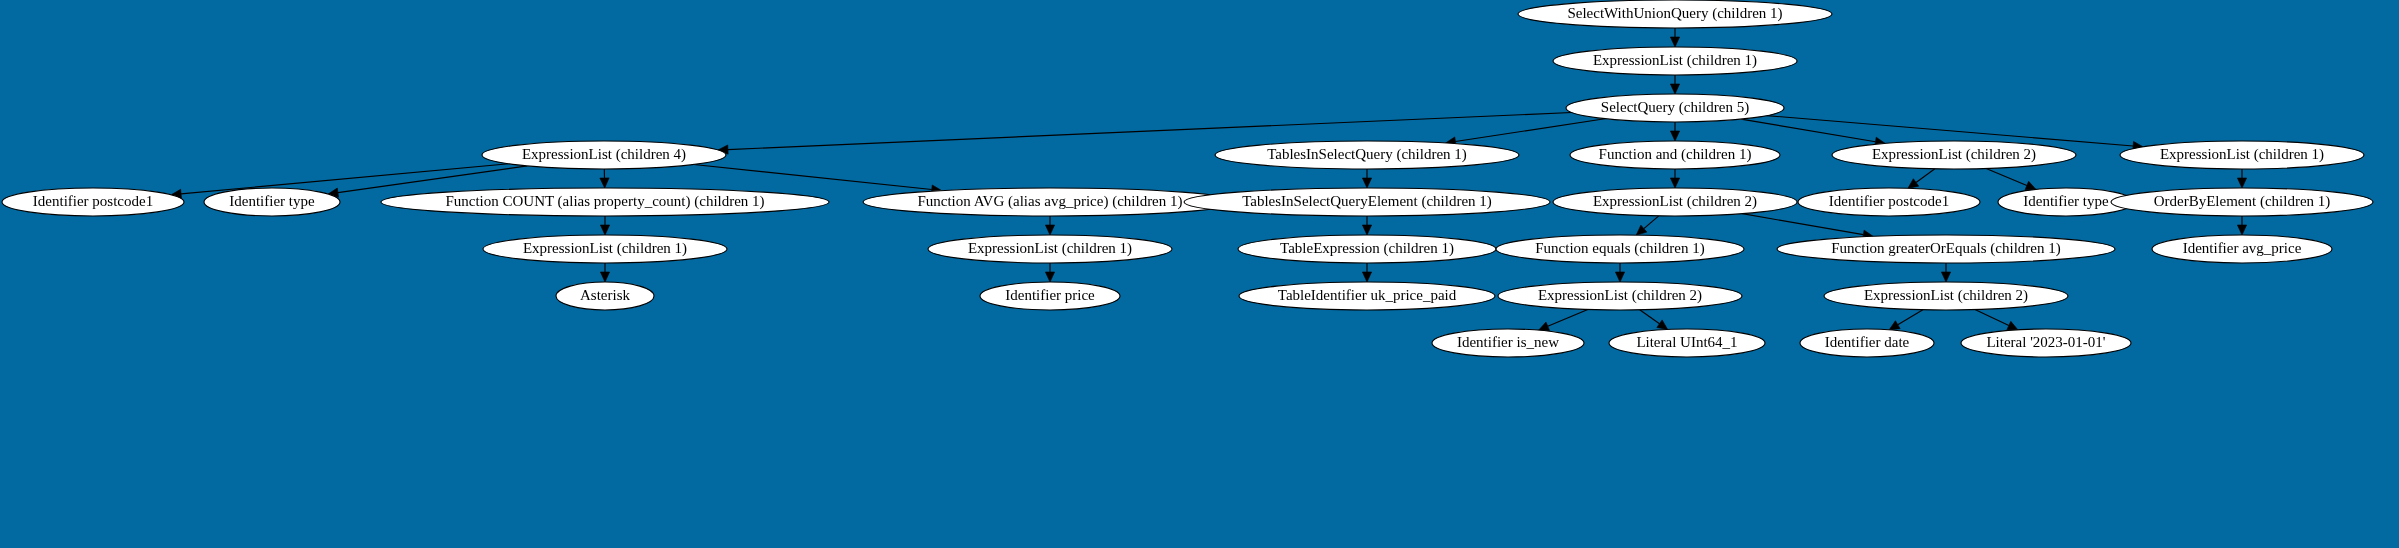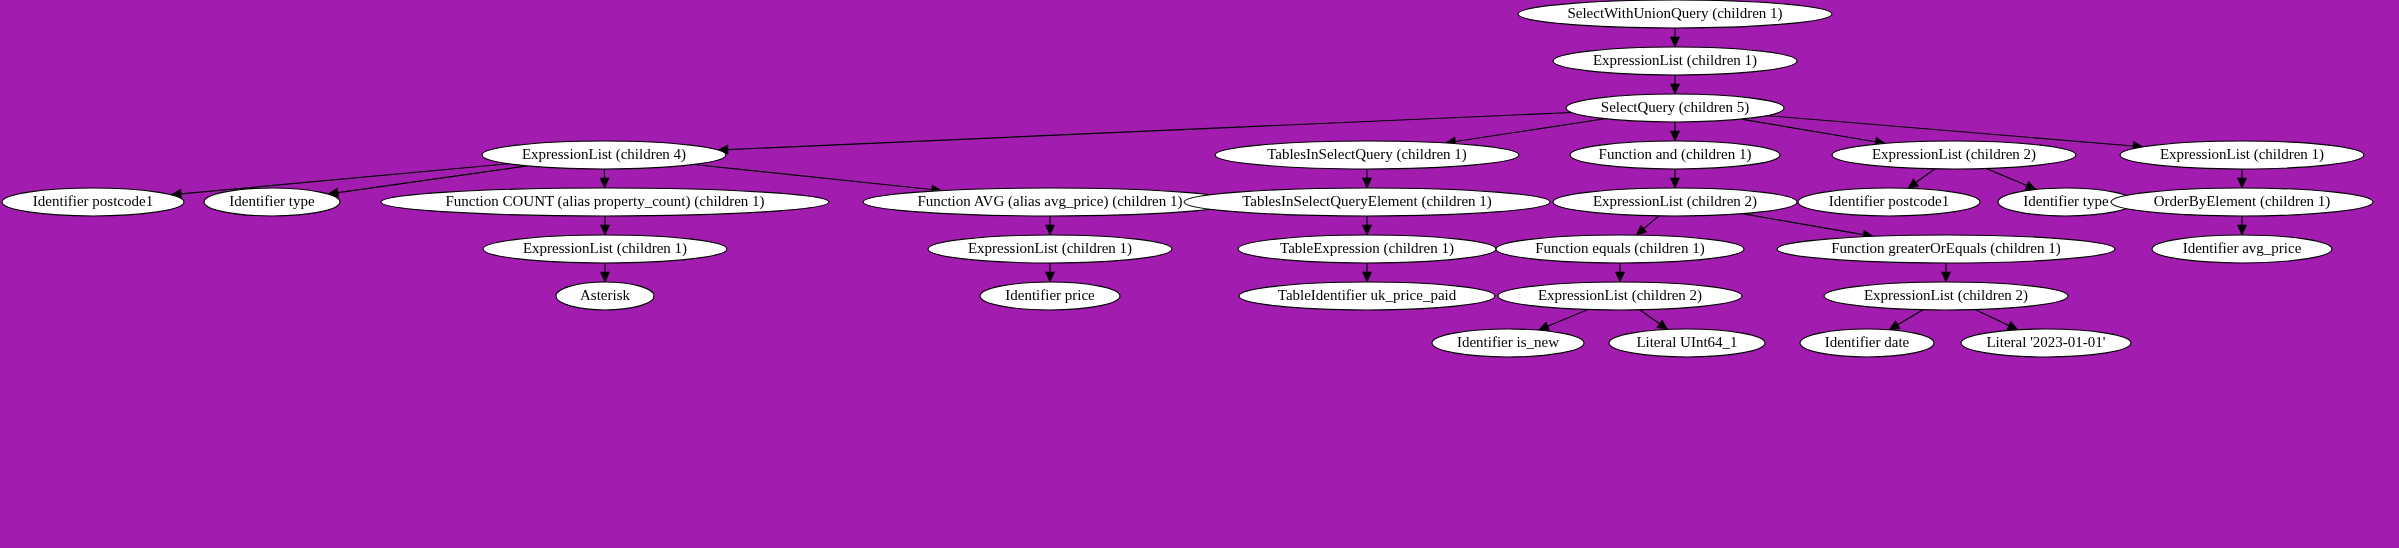--- a/index.html
+++ b/index.html
@@ -7,21 +7,21 @@
     padding: 0;
     background: #ffffff;
   }
   body {
     font-family: "Liberation Serif", "DejaVu Serif", serif;
   }
   #graph-canvas {
     position: relative;
     width: 2399px;
     height: 548px;
-    background: #a21caf;
+    background: #0369a1;
     overflow: hidden;
   }
   #graph-svg {
     position: absolute;
     left: 0;
     top: 0;
     width: 2399px;
     height: 548px;
   }
   .node-ellipse {

